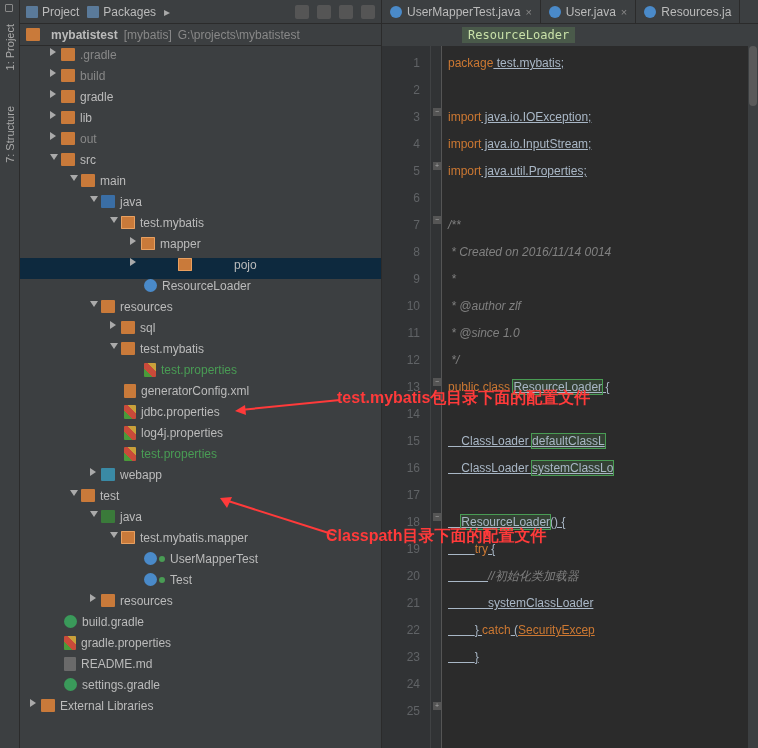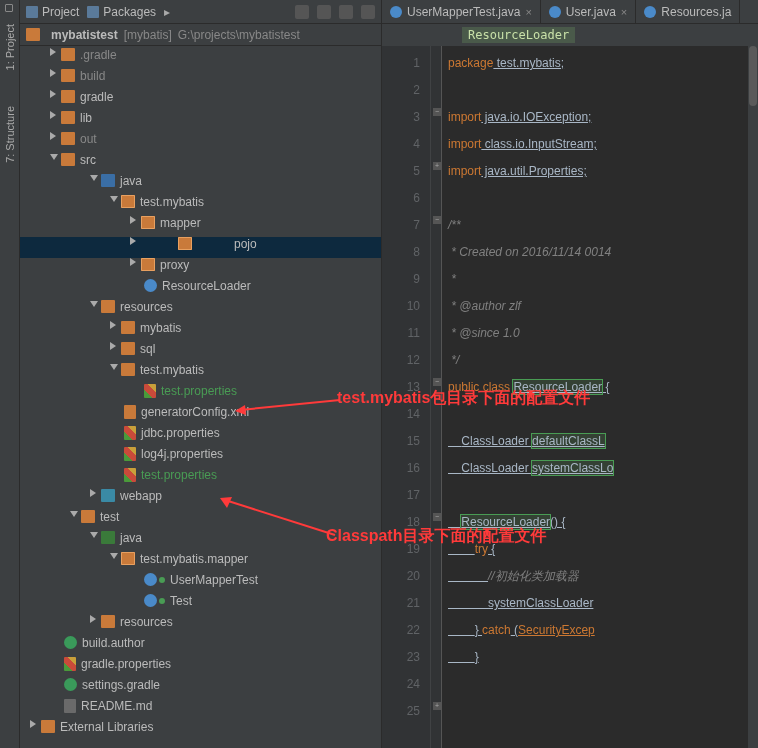--- a/index.html
+++ b/index.html
@@ -118,58 +118,53 @@
     <div class="row" style="padding-left:30px">
         <span class="arrow closed"></span>
         <span class="ico folder"></span>
         <span class="lbl gray">out</span>
       </div>
     <div class="row" style="padding-left:30px">
         <span class="arrow open"></span>
         <span class="ico folder"></span>
         <span class="lbl">src</span>
       </div>
+    <div class="row" style="padding-left:50px">
+        <span class="arrow open"></span>
+        <span class="ico folder"></span>
+        <span class="lbl">main</span>
+      </div>
     <div class="row" style="padding-left:70px">
         <span class="arrow open"></span>
         <span class="ico folder-blue"></span>
         <span class="lbl">java</span>
       </div>
     <div class="row" style="padding-left:90px">
         <span class="arrow open"></span>
         <span class="ico pkg"></span>
         <span class="lbl">test.mybatis</span>
       </div>
     <div class="row" style="padding-left:110px">
         <span class="arrow closed"></span>
         <span class="ico pkg"></span>
         <span class="lbl">mapper</span>
       </div>
     <div class="row sel" style="padding-left:110px">
         <span class="arrow closed"></span>
         <span class="ico pkg"></span>
         <span class="lbl">pojo</span>
-      </div>
-    <div class="row" style="padding-left:110px">
-        <span class="arrow closed"></span>
-        <span class="ico pkg"></span>
-        <span class="lbl">proxy</span>
       </div>
     <div class="row" style="padding-left:124px">
         <span class="ico class"></span>
         <span class="lbl">ResourceLoader</span>
       </div>
     <div class="row" style="padding-left:70px">
         <span class="arrow open"></span>
         <span class="ico folder"></span>
         <span class="lbl">resources</span>
-      </div>
-    <div class="row" style="padding-left:90px">
-        <span class="arrow closed"></span>
-        <span class="ico folder"></span>
-        <span class="lbl">mybatis</span>
       </div>
     <div class="row" style="padding-left:90px">
         <span class="arrow closed"></span>
         <span class="ico folder"></span>
         <span class="lbl">sql</span>
       </div>
     <div class="row" style="padding-left:90px">
         <span class="arrow open"></span>
         <span class="ico folder"></span>
         <span class="lbl">test.mybatis</span>
@@ -224,33 +219,33 @@
         <span class="runnable"></span>
         <span class="lbl">Test</span>
       </div>
     <div class="row" style="padding-left:70px">
         <span class="arrow closed"></span>
         <span class="ico folder"></span>
         <span class="lbl">resources</span>
       </div>
     <div class="row" style="padding-left:44px">
         <span class="ico gradle"></span>
-        <span class="lbl">build.author</span>
+        <span class="lbl">build.gradle</span>
       </div>
     <div class="row" style="padding-left:44px">
         <span class="ico prop"></span>
         <span class="lbl">gradle.properties</span>
+      </div>
+    <div class="row" style="padding-left:44px">
+        <span class="ico md"></span>
+        <span class="lbl">README.md</span>
       </div>
     <div class="row" style="padding-left:44px">
         <span class="ico gradle"></span>
         <span class="lbl">settings.gradle</span>
-      </div>
-    <div class="row" style="padding-left:44px">
-        <span class="ico md"></span>
-        <span class="lbl">README.md</span>
       </div>
     <div class="row" style="padding-left:10px">
         <span class="arrow closed"></span>
         <span class="ico books"></span>
         <span class="lbl">External Libraries</span>
       </div>
   </div>
 </div>
 
 <div class="editor">
@@ -306,21 +301,21 @@
       <div class="fold-mark" style="top:116px">+</div>
       <div class="fold-mark" style="top:170px">−</div>
       <div class="fold-mark" style="top:332px">−</div>
       <div class="fold-mark" style="top:467px">−</div>
       <div class="fold-mark" style="top:656px">+</div>
     </div>
     <div class="code-lines">
       <div class="cl"><span class="kw">package</span><span class="norm"> test.mybatis;</span></div>
       <div class="cl"></div>
       <div class="cl"><span class="kw">import</span><span class="norm"> java.io.IOException;</span></div>
-      <div class="cl"><span class="kw">import</span><span class="norm"> class.io.InputStream;</span></div>
+      <div class="cl"><span class="kw">import</span><span class="norm"> java.io.InputStream;</span></div>
       <div class="cl"><span class="kw">import</span><span class="norm"> java.util.Properties;</span></div>
       <div class="cl"></div>
       <div class="cl"><span class="com">/**</span></div>
       <div class="cl"><span class="com"> * Created on 2016/11/14 0014</span></div>
       <div class="cl"><span class="com"> *</span></div>
       <div class="cl"><span class="com"> * </span><span class="comtag">@author</span><span class="com"> zlf</span></div>
       <div class="cl"><span class="com"> * </span><span class="comtag">@since</span><span class="com"> 1.0</span></div>
       <div class="cl"><span class="com"> */</span></div>
       <div class="cl"><span class="kw">public class </span><span class="norm boxed">ResourceLoader</span><span class="norm"> {</span></div>
       <div class="cl"></div>

